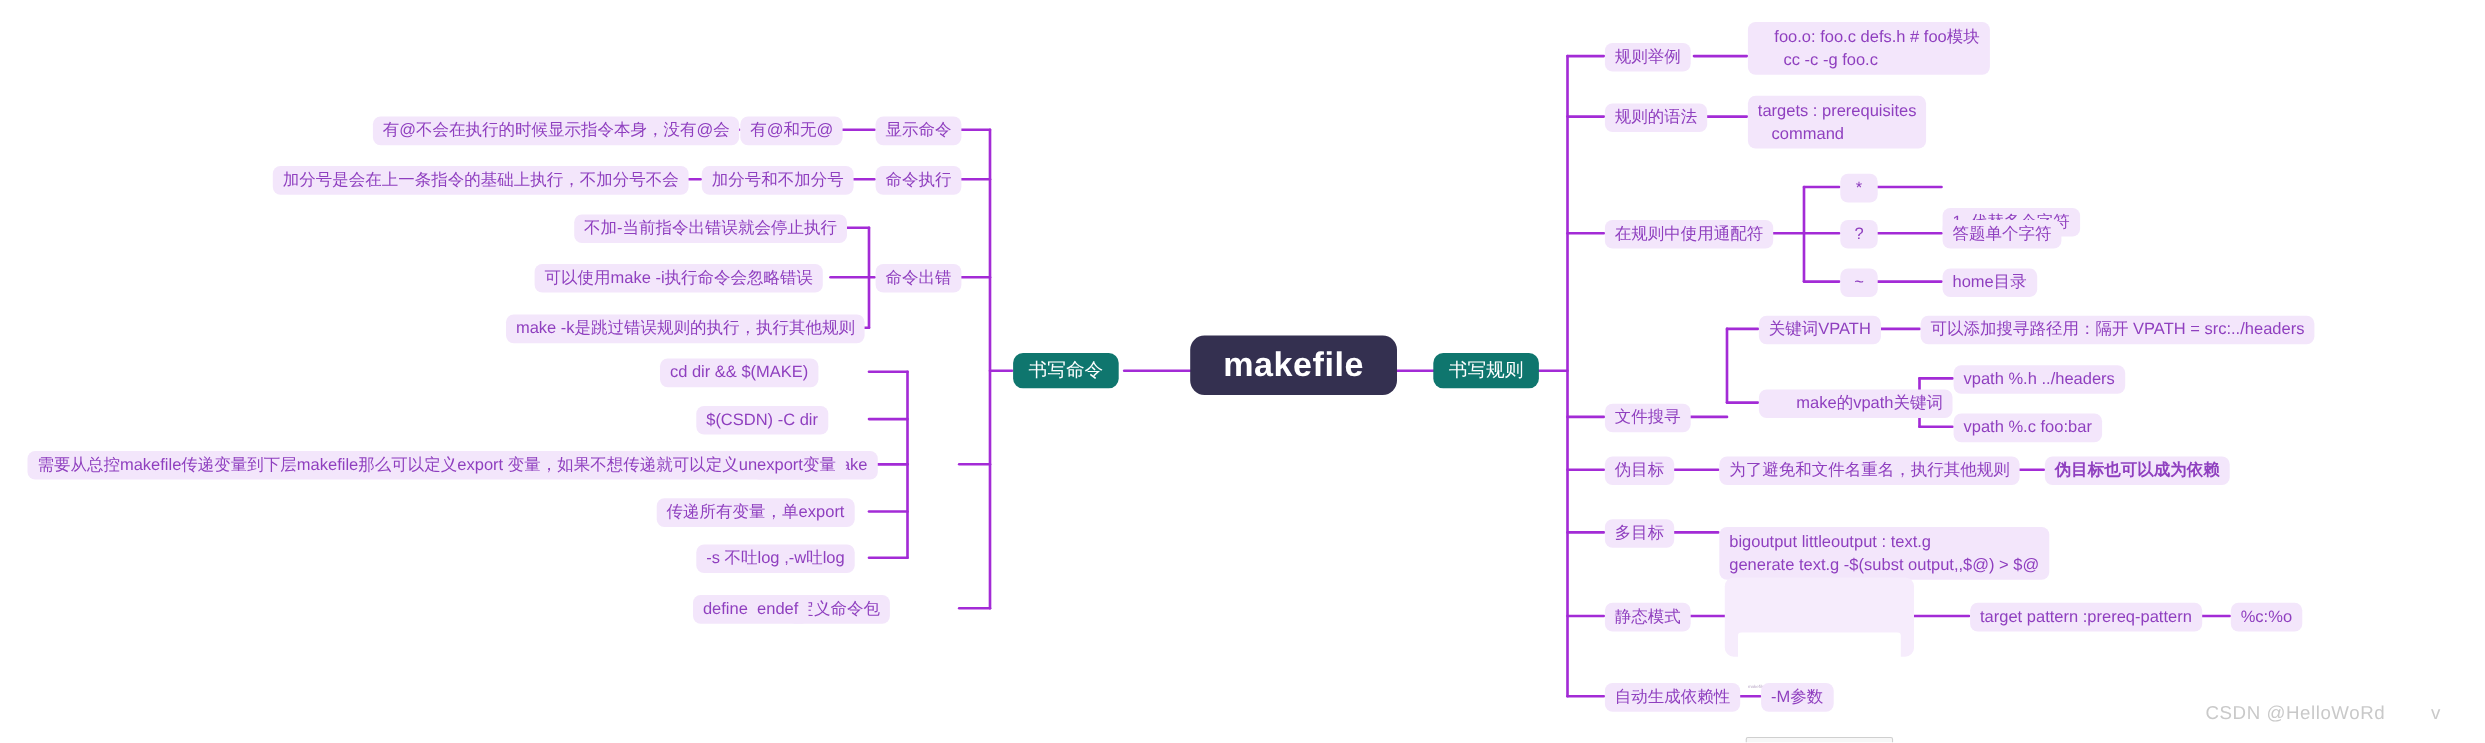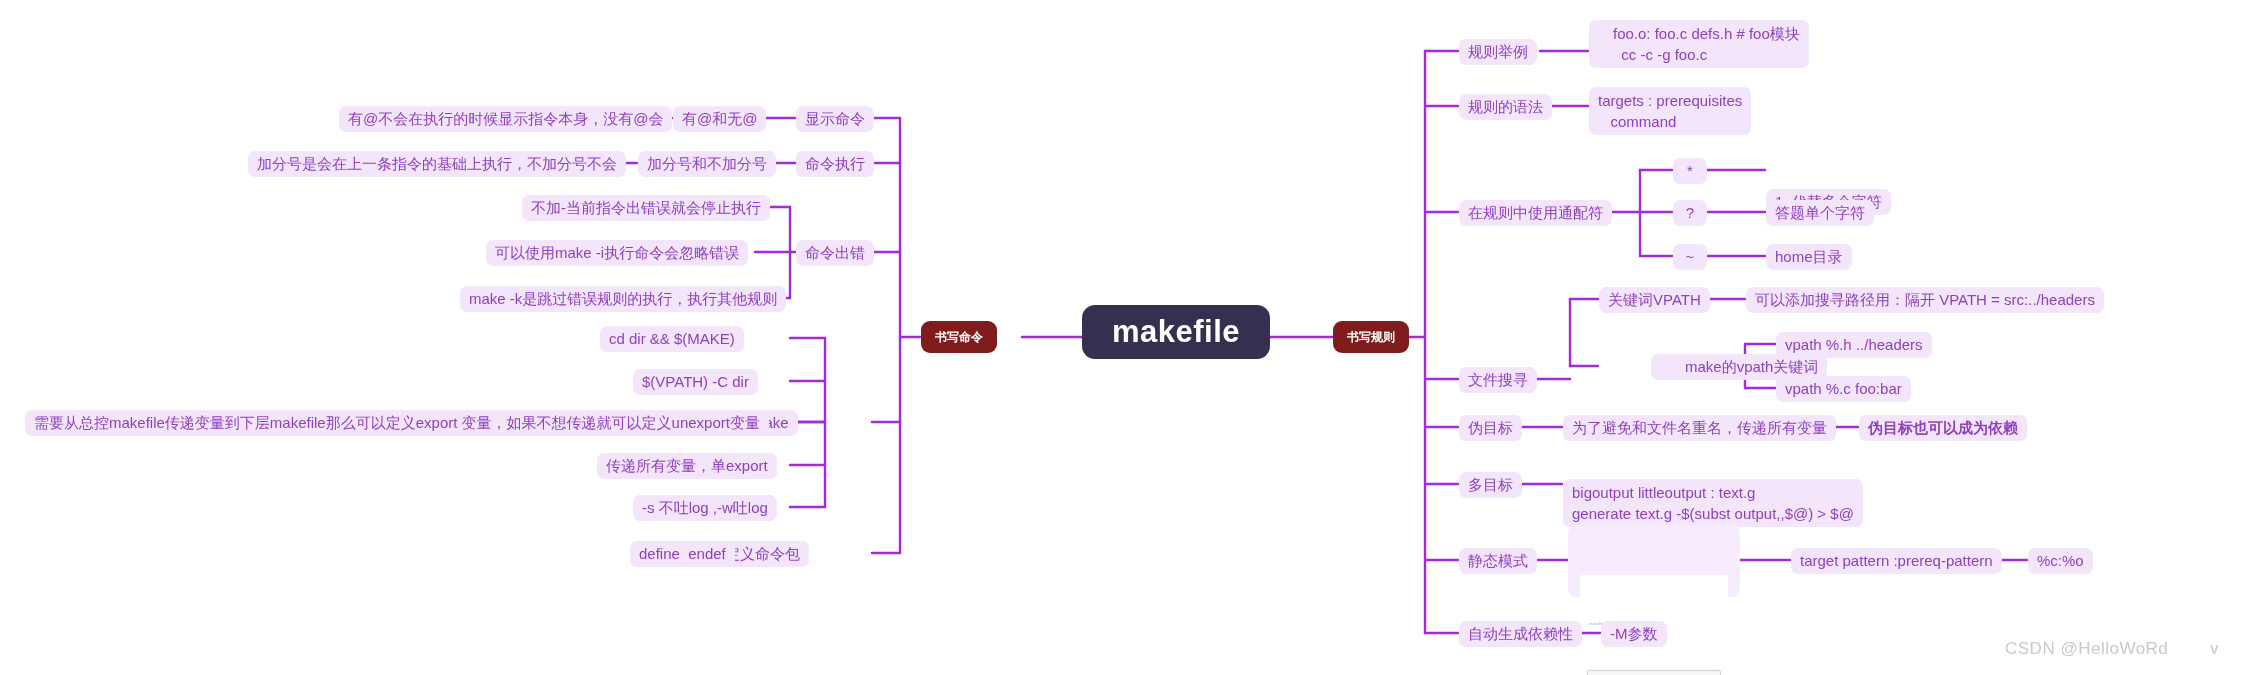--- a/index.html
+++ b/index.html
@@ -25,26 +25,26 @@
     background:#f3e6fb;
     color:#8f3fbf;
     border-radius:7px;
     padding:3px 9px;
     font-size:15px;
     line-height:20px;
     white-space:pre;
     letter-spacing:0px;
   }
   .node.lvl1{
-    background:#7f1d1d;
+    background:#0f766e;
     color:#ffffff;
-    font-size:12px;
+    font-size:17px;
     border-radius:9px;
     padding:6px 14px;
-    font-weight:700;
+    font-weight:400;
   }
   .node.root{
     background:#343050;
     color:#ffffff;
     font-size:31px;
     font-weight:bold;
     border-radius:13px;
     padding:17px 30px;
     letter-spacing:0.5px;
   }
@@ -167,40 +167,40 @@
       <path d="M1740 560 L1790 560"></path>
       <path d="M1985 560 L2027 560"></path>
 
       <path d="M1556 633 L1600 633"></path>
     </g>
   </svg>
 
   <div class="node root" style="left:1082px;top:305px;">makefile</div>
 
   <div class="node lvl1" style="left:921px;top:321px;">书写命令</div>
-  <div class="node lvl1" style="left:1333px;top:321px;">书写规则</div>
+  <div class="node lvl1" style="left:1303px;top:321px;">书写规则</div>
 
   <div class="node" style="left:796px;top:106px;">显示命令</div>
   <div class="node" style="left:796px;top:151px;">命令执行</div>
   <div class="node" style="left:796px;top:240px;">命令出错</div>
   <div class="node" style="left:683px;top:410px;">嵌套执行make</div>
   <div class="node" style="left:716px;top:541px;">定义命令包</div>
 
   <div class="node" style="left:673px;top:106px;">有@和无@</div>
   <div class="node" style="left:339px;top:106px;">有@不会在执行的时候显示指令本身，没有@会</div>
 
   <div class="node" style="left:638px;top:151px;">加分号和不加分号</div>
   <div class="node" style="left:248px;top:151px;">加分号是会在上一条指令的基础上执行，不加分号不会</div>
 
   <div class="node" style="left:522px;top:195px;">不加-当前指令出错误就会停止执行</div>
   <div class="node" style="left:486px;top:240px;">可以使用make -i执行命令会忽略错误</div>
   <div class="node" style="left:460px;top:286px;">make -k是跳过错误规则的执行，执行其他规则</div>
 
   <div class="node" style="left:600px;top:326px;">cd dir &amp;&amp; $(MAKE)</div>
-  <div class="node" style="left:633px;top:369px;">$(VPATH) -C dir</div>
+  <div class="node" style="left:633px;top:369px;">$(CSDN) -C dir</div>
   <div class="node" style="left:25px;top:410px;">需要从总控makefile传递变量到下层makefile那么可以定义export 变量，如果不想传递就可以定义unexport变量</div>
   <div class="node" style="left:597px;top:453px;">传递所有变量，单export</div>
   <div class="node" style="left:633px;top:495px;">-s 不吐log ,-w吐log</div>
 
   <div class="node" style="left:630px;top:541px;">define  endef</div>
 
   <div class="node" style="left:1459px;top:39px;">规则举例</div>
   <div class="node" style="left:1459px;top:94px;">规则的语法</div>
   <div class="node" style="left:1459px;top:200px;">在规则中使用通配符</div>
   <div class="node" style="left:1459px;top:367px;">文件搜寻</div>
@@ -216,25 +216,25 @@
 
   <div class="node" style="left:1673px;top:158px;min-width:34px;text-align:center;">*</div>
   <div class="node" style="left:1766px;top:158px;margin-top:31px;">1. 代替多个字符</div>
   <div class="node" style="left:1673px;top:200px;min-width:34px;text-align:center;">?</div>
   <div class="node" style="left:1766px;top:200px;">答题单个字符</div>
   <div class="node" style="left:1673px;top:244px;min-width:34px;text-align:center;">~</div>
   <div class="node" style="left:1766px;top:244px;">home目录</div>
 
   <div class="node" style="left:1599px;top:287px;">关键词VPATH</div>
   <div class="node" style="left:1746px;top:287px;">可以添加搜寻路径用：隔开 VPATH = src:../headers</div>
-  <div class="node" style="left:1651px;top:354px;padding-left:34px;">make的vpath关键词</div>
+  <div class="node" style="left:1599px;top:354px;padding-left:34px;">make的vpath关键词</div>
   <div class="node" style="left:1776px;top:332px;">vpath %.h ../headers</div>
   <div class="node" style="left:1776px;top:376px;">vpath %.c foo:bar</div>
 
-  <div class="node" style="left:1563px;top:415px;">为了避免和文件名重名，传递所有变量</div>
+  <div class="node" style="left:1563px;top:415px;">为了避免和文件名重名，执行其他规则</div>
   <div class="node" style="left:1859px;top:415px;font-weight:bold;">伪目标也可以成为依赖</div>
 
   <div class="node multiline" style="left:1563px;top:479px;">bigoutput littleoutput : text.g
 generate text.g -$(subst output,,$@) &gt; $@</div>
 
   <div class="node imgnode" style="left:1568px;top:525px;width:172px;height:72px;">
     <div class="thumb" style="width:148px;height:42px;">
       <div class="tcap">makefile 示例</div>
       <div class="tbox">
         

